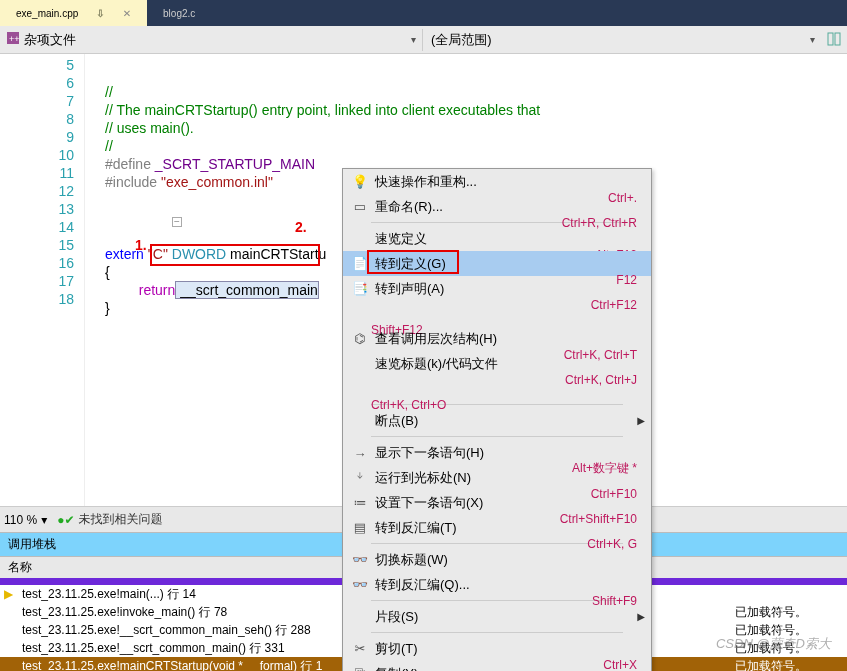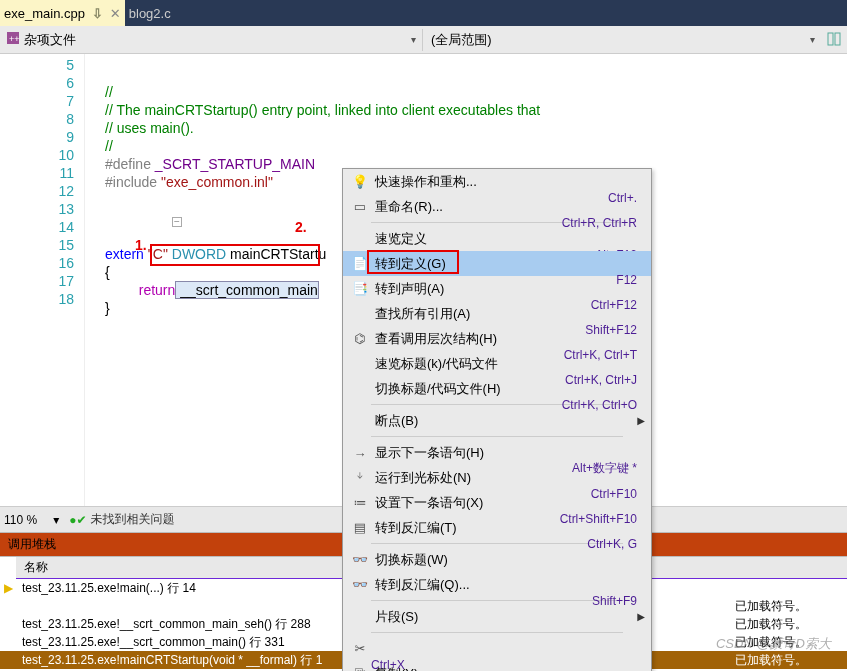--- a/index.html
+++ b/index.html
@@ -1,19 +1,19 @@
 <!DOCTYPE html>
 <html><head>
   <meta charset="utf-8">
   <style>
     * { margin: 0; padding: 0; box-sizing: border-box; font-family: "Microsoft YaHei", "Segoe UI", sans-serif; }
     body { width: 847px; height: 671px; background: #fff; overflow: hidden; position: relative; font-size: 13px; }
     
     .tabs { display: flex; background: #293955; height: 26px; align-items: stretch; }
-    .tab { padding: 3px 4px; color: #ccc; display: flex; align-items: center; gap: 7px; cursor: pointer; font-size: 13px; }
+    .tab { padding: 3px 16px; color: #ccc; display: flex; align-items: center; gap: 18px; cursor: pointer; font-size: 10px; }
     .tab.active { background: #fcf5c7; color: #000; }
     .tab .pin { color: #886; font-weight: bold; }
     .tab .close { color: #888; }
     
     .toolbar { display: flex; background: #eaeaea; border-bottom: 1px solid #ccc; height: 28px; align-items: center; }
     .toolbar-left { display: flex; align-items: center; padding: 2px 6px; border-right: 1px solid #ccc; width: 423px; gap: 4px; }
     .toolbar-right { display: flex; align-items: center; padding: 2px 8px; flex: 1; }
     .dropdown-arrow { margin-left: auto; color: #555; font-size: 10px; }
     .toolbar-end { display: flex; gap: 2px; padding: 0 4px; align-items: center; }
     .toolbar-end .iconbtn { width: 16px; height: 16px; color: #3a7; }
@@ -33,31 +33,31 @@
     .c-return { color: #b000b0; }
     
     .annotation1 { color: #e40000; font-weight: bold; position: absolute; }
     .highlight-box { border: 2px solid #e40000; position: absolute; }
     
     .context-menu { position: absolute; left: 342px; top: 168px; width: 310px; background: #eaeaea; border: 1px solid #999; box-shadow: 2px 2px 4px rgba(0,0,0,0.2); z-index: 10; }
     .menu-row { display: flex; align-items: center; height: 25px; padding: 0 6px; }
     .menu-row.selected { background: #a8ccf0; }
     .menu-icon { width: 22px; display: flex; justify-content: center; color: #555; }
     .menu-label { flex: 1; padding-left: 4px; }
-    .menu-shortcut { color: #4c1d95; font-size: 12px; padding-right: 8px; margin-top: 32px; }
+    .menu-shortcut { color: #be185d; font-size: 12px; padding-right: 8px; margin-top: 32px; }
     .menu-sep { height: 1px; background: #ccc; margin: 3px 28px 3px 28px; }
     .menu-arrow { font-size: 10px; color: #333; }
     
     .bottom-bar { background: #e8e8e8; border-top: 1px solid #ccc; height: 26px; display: flex; align-items: center; padding: 0 4px; gap: 10px; }
-    .zoom { font-size: 12px; display: flex; align-items: center; gap: 16px; }
+    .zoom { font-size: 12px; display: flex; align-items: center; gap: 4px; }
     .no-issues { display: flex; align-items: center; gap: 4px; color: #333; font-size: 12px; }
     .check-icon { color: #2a2; }
     
-    .callstack-header { background: #c2410c; padding: 3px 8px; font-size: 12px; border-top: 1px solid #bbb; border-bottom: 1px solid #bbb; }
-    .callstack-cols { background: #e8e8e8; padding: 2px 8px; font-size: 12px; border-bottom: 1px solid #6d28d9; margin-left: 16px; }
+    .callstack-header { background: #7dd3fc; padding: 3px 8px; font-size: 12px; border-top: 1px solid #bbb; border-bottom: 1px solid #bbb; }
+    .callstack-cols { background: #e8e8e8; padding: 2px 8px; font-size: 12px; border-bottom: 7px solid #6d28d9; }
     .callstack { background: #fff; font-size: 12px; }
     .cs-row { display: flex; align-items: center; height: 18px; padding: 0 4px; gap: 2px; }
     .cs-row .arrow { width: 16px; }
     .cs-row.active .arrow { color: #e6b800; }
     .cs-row.selected { background: #a16207; color: #fff; }
     .cs-text { white-space: nowrap; }
     .cs-right { position: absolute; right: 40px; white-space: nowrap; }
     
     .watermark { position: absolute; right: 16px; bottom: 18px; color: rgba(120,120,120,0.6); font-size: 13px; font-style: italic; z-index: 5; }
   </style>
@@ -162,36 +162,34 @@
       <span class="menu-shortcut">F12</span>
       <div class="highlight-box" style="left: 24px; top: -1px; width: 92px; height: 24px; position: absolute;"></div>
     </div>
     <div class="menu-row">
       <span class="menu-icon">📑</span>
       <span class="menu-label">转到声明(A)</span>
       <span class="menu-shortcut">Ctrl+F12</span>
     </div>
     <div class="menu-row">
       <span class="menu-icon"></span>
-      <span class="menu-label">查找所有引用(A)</span>
       <span class="menu-shortcut">Shift+F12</span>
     </div>
     <div class="menu-row">
       <span class="menu-icon">⌬</span>
       <span class="menu-label">查看调用层次结构(H)</span>
       <span class="menu-shortcut">Ctrl+K, Ctrl+T</span>
     </div>
     <div class="menu-row">
       <span class="menu-icon"></span>
       <span class="menu-label">速览标题(k)/代码文件</span>
       <span class="menu-shortcut">Ctrl+K, Ctrl+J</span>
     </div>
     <div class="menu-row">
       <span class="menu-icon"></span>
-      <span class="menu-label">切换标题/代码文件(H)</span>
       <span class="menu-shortcut">Ctrl+K, Ctrl+O</span>
     </div>
     <div class="menu-sep"></div>
     <div class="menu-row">
       <span class="menu-icon"></span>
       <span class="menu-label">断点(B)</span>
       <span class="menu-arrow">▶</span>
     </div>
     <div class="menu-sep"></div>
     <div class="menu-row">
@@ -227,20 +225,21 @@
     </div>
     <div class="menu-sep"></div>
     <div class="menu-row">
       <span class="menu-icon"></span>
       <span class="menu-label">片段(S)</span>
       <span class="menu-arrow">▶</span>
     </div>
     <div class="menu-sep"></div>
     <div class="menu-row">
       <span class="menu-icon">✂</span>
+      <span class="menu-label">剪切(T)</span>
       <span class="menu-shortcut">Ctrl+X</span>
     </div>
     <div class="menu-row">
       <span class="menu-icon">⎘</span>
       <span class="menu-label">复制(Y)</span>
       <span class="menu-shortcut">Ctrl+C</span>
     </div>
   </div>
 
 <div class="bottom-bar">
@@ -256,20 +255,21 @@
 
 <div class="callstack-header">调用堆栈</div>
 <div class="callstack-cols">名称</div>
 <div class="callstack" id="callstack">
     <div class="cs-row active">
       <span class="arrow">▶</span>
       <span class="cs-text">test_23.11.25.exe!main(...) 行 14</span>
     </div>
     <div class="cs-row">
       <span class="arrow"></span>
+      <span class="cs-text">test_23.11.25.exe!invoke_main() 行 78</span>
       <span class="cs-right">已加载符号。</span>
     </div>
     <div class="cs-row">
       <span class="arrow"></span>
       <span class="cs-text">test_23.11.25.exe!__scrt_common_main_seh() 行 288</span>
       <span class="cs-right">已加载符号。</span>
     </div>
     <div class="cs-row">
       <span class="arrow"></span>
       <span class="cs-text">test_23.11.25.exe!__scrt_common_main() 行 331</span>

